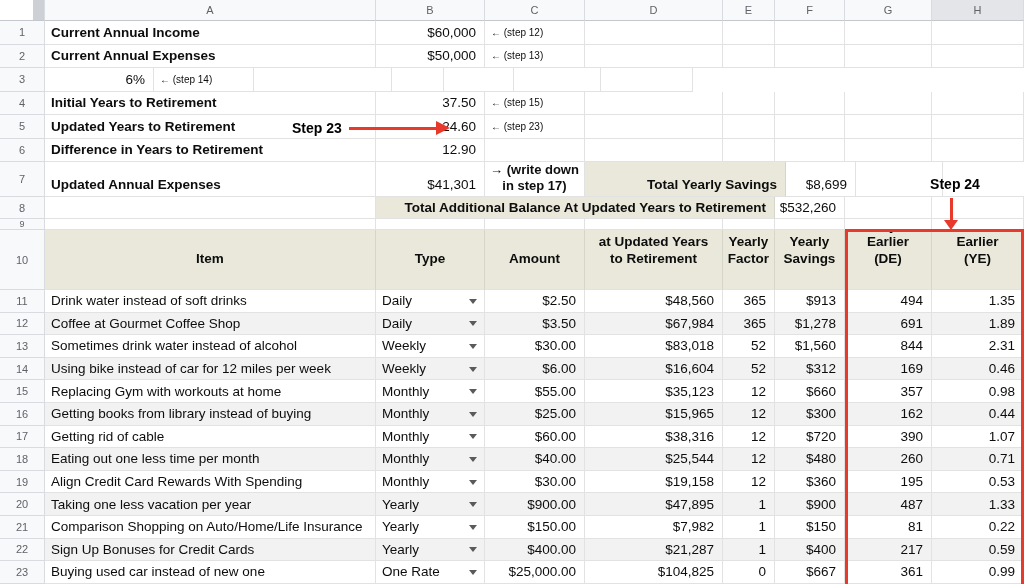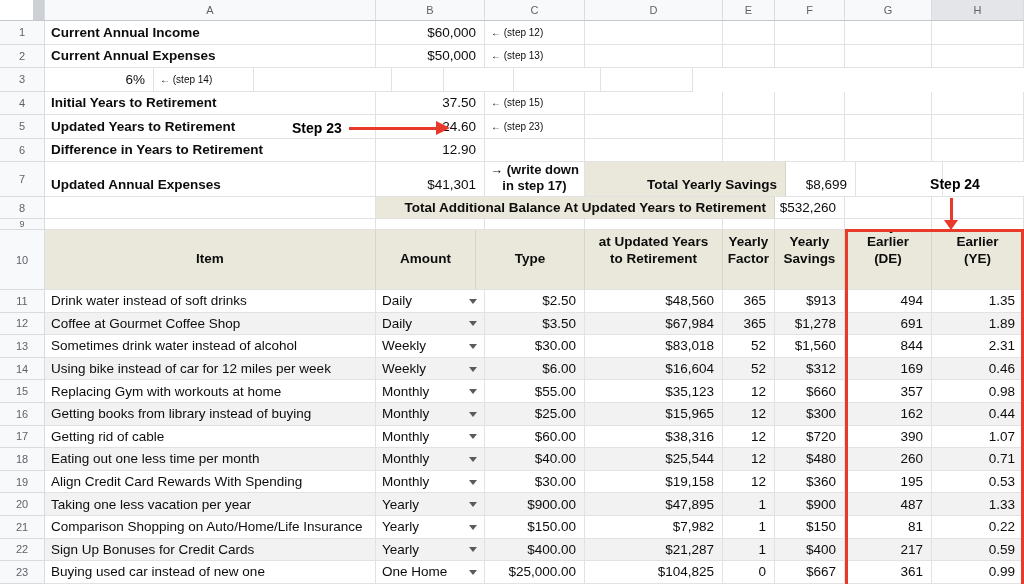--- a/index.html
+++ b/index.html
@@ -213,22 +213,22 @@
     <div class="cell cw-d"></div>
     <div class="cell cw-e"></div>
     <div class="cell cw-f"></div>
     <div class="cell cw-g"></div>
     <div class="cell cw-h"></div>
   </div>
 
   <div class="row r10">
     <div class="gut cw-gut">10</div>
     <div class="cell cw-a hcell beige">Item</div>
+    <div class="cell cw-b hcell beige">Type</div>
     <div class="cell cw-c hcell beige">Amount</div>
-    <div class="cell cw-b hcell beige">Type</div>
     <div class="cell cw-d hcell beige">Additional Balance
 at Updated Years
 to Retirement</div>
     <div class="cell cw-e hcell beige">Yearly
 Factor</div>
     <div class="cell cw-f hcell beige">Yearly
 Savings</div>
     <div class="cell cw-g hcell beige">Days
 Earlier
 (DE)</div>
@@ -403,21 +403,21 @@
     <div class="cell cw-d ar">$21,287</div>
     <div class="cell cw-e ar">1</div>
     <div class="cell cw-f ar">$400</div>
     <div class="cell cw-g ar">217</div>
     <div class="cell cw-h ar">0.59</div>
   </div>
       <div class="row rdata">
     <div class="gut cw-gut">23</div>
     <div class="cell cw-a al">Buying used car instead of new one</div>
     <div class="cell cw-b al type">
-      <span>One Home</span>
+      <span>One Rate</span>
       <span class="dd"></span>
     </div>
     <div class="cell cw-c ar">$25,000.00</div>
     <div class="cell cw-d ar">$104,825</div>
     <div class="cell cw-e ar">0</div>
     <div class="cell cw-f ar">$667</div>
     <div class="cell cw-g ar">361</div>
     <div class="cell cw-h ar">0.99</div>
   </div>
     </div>

